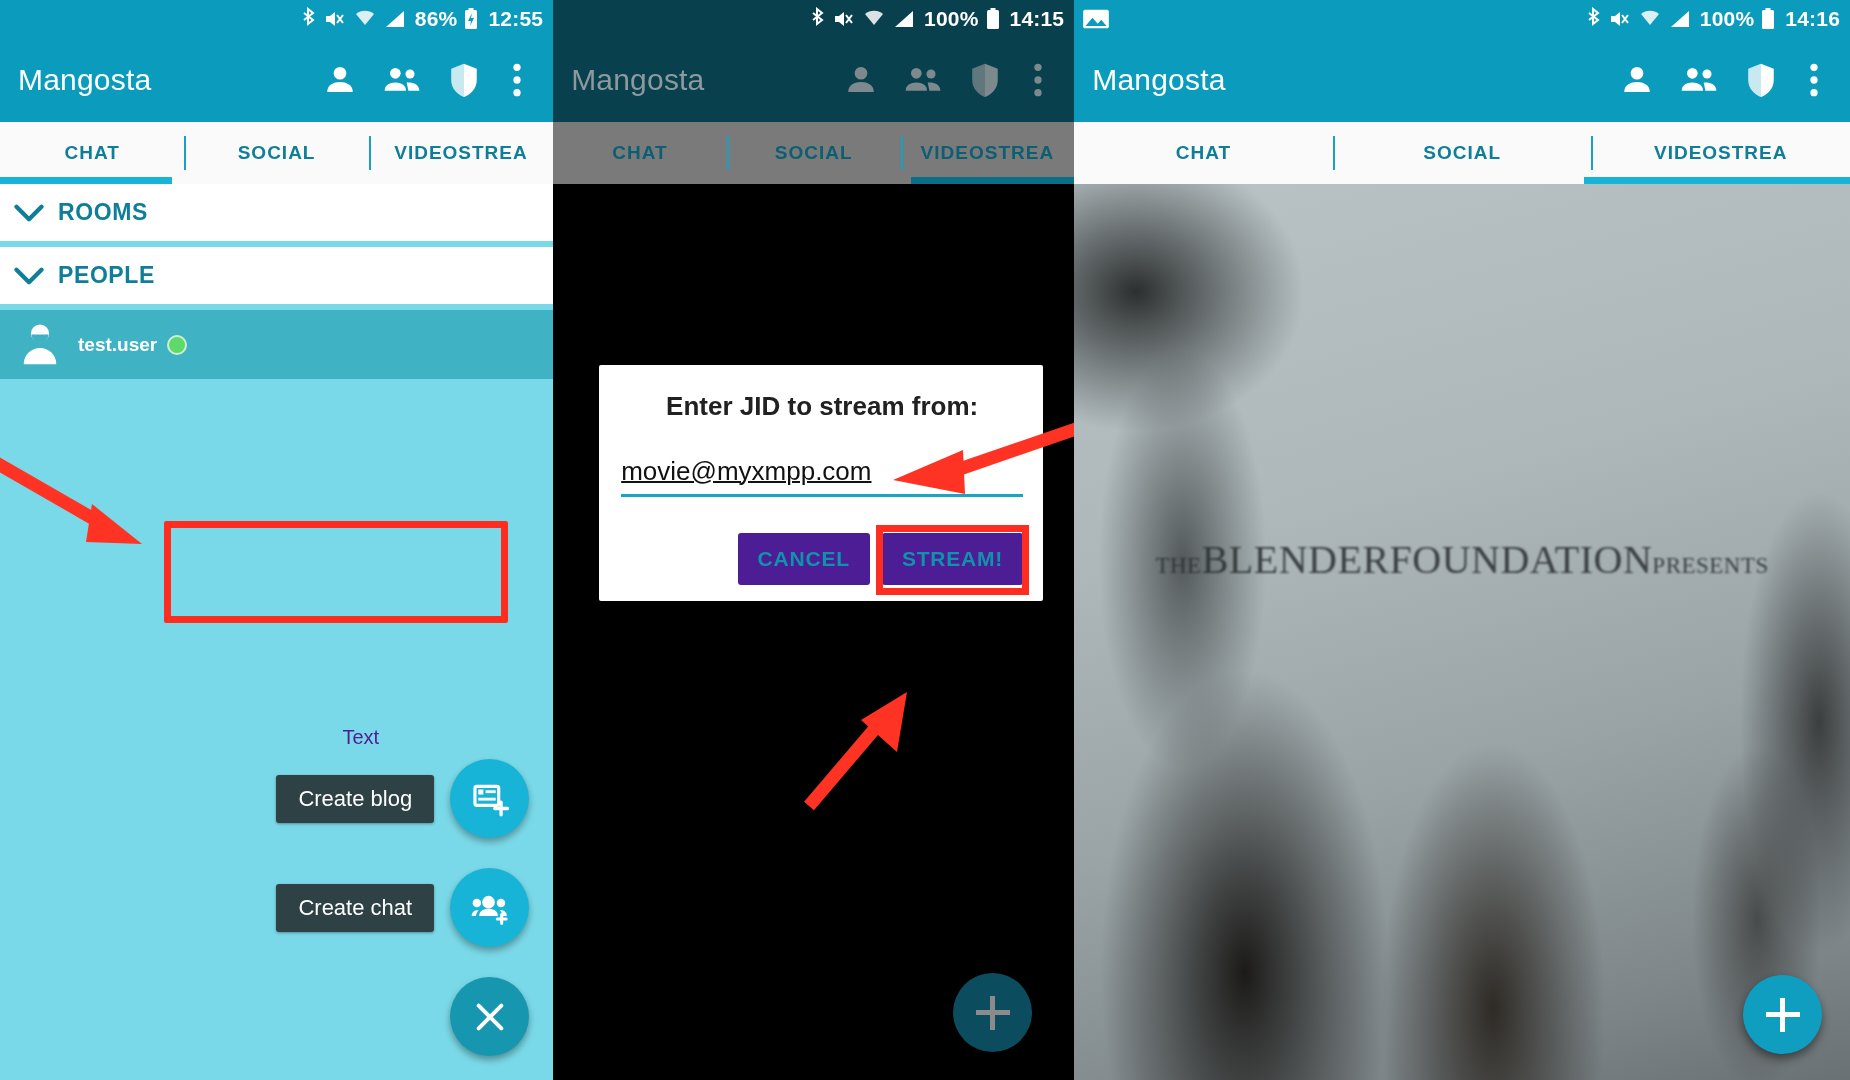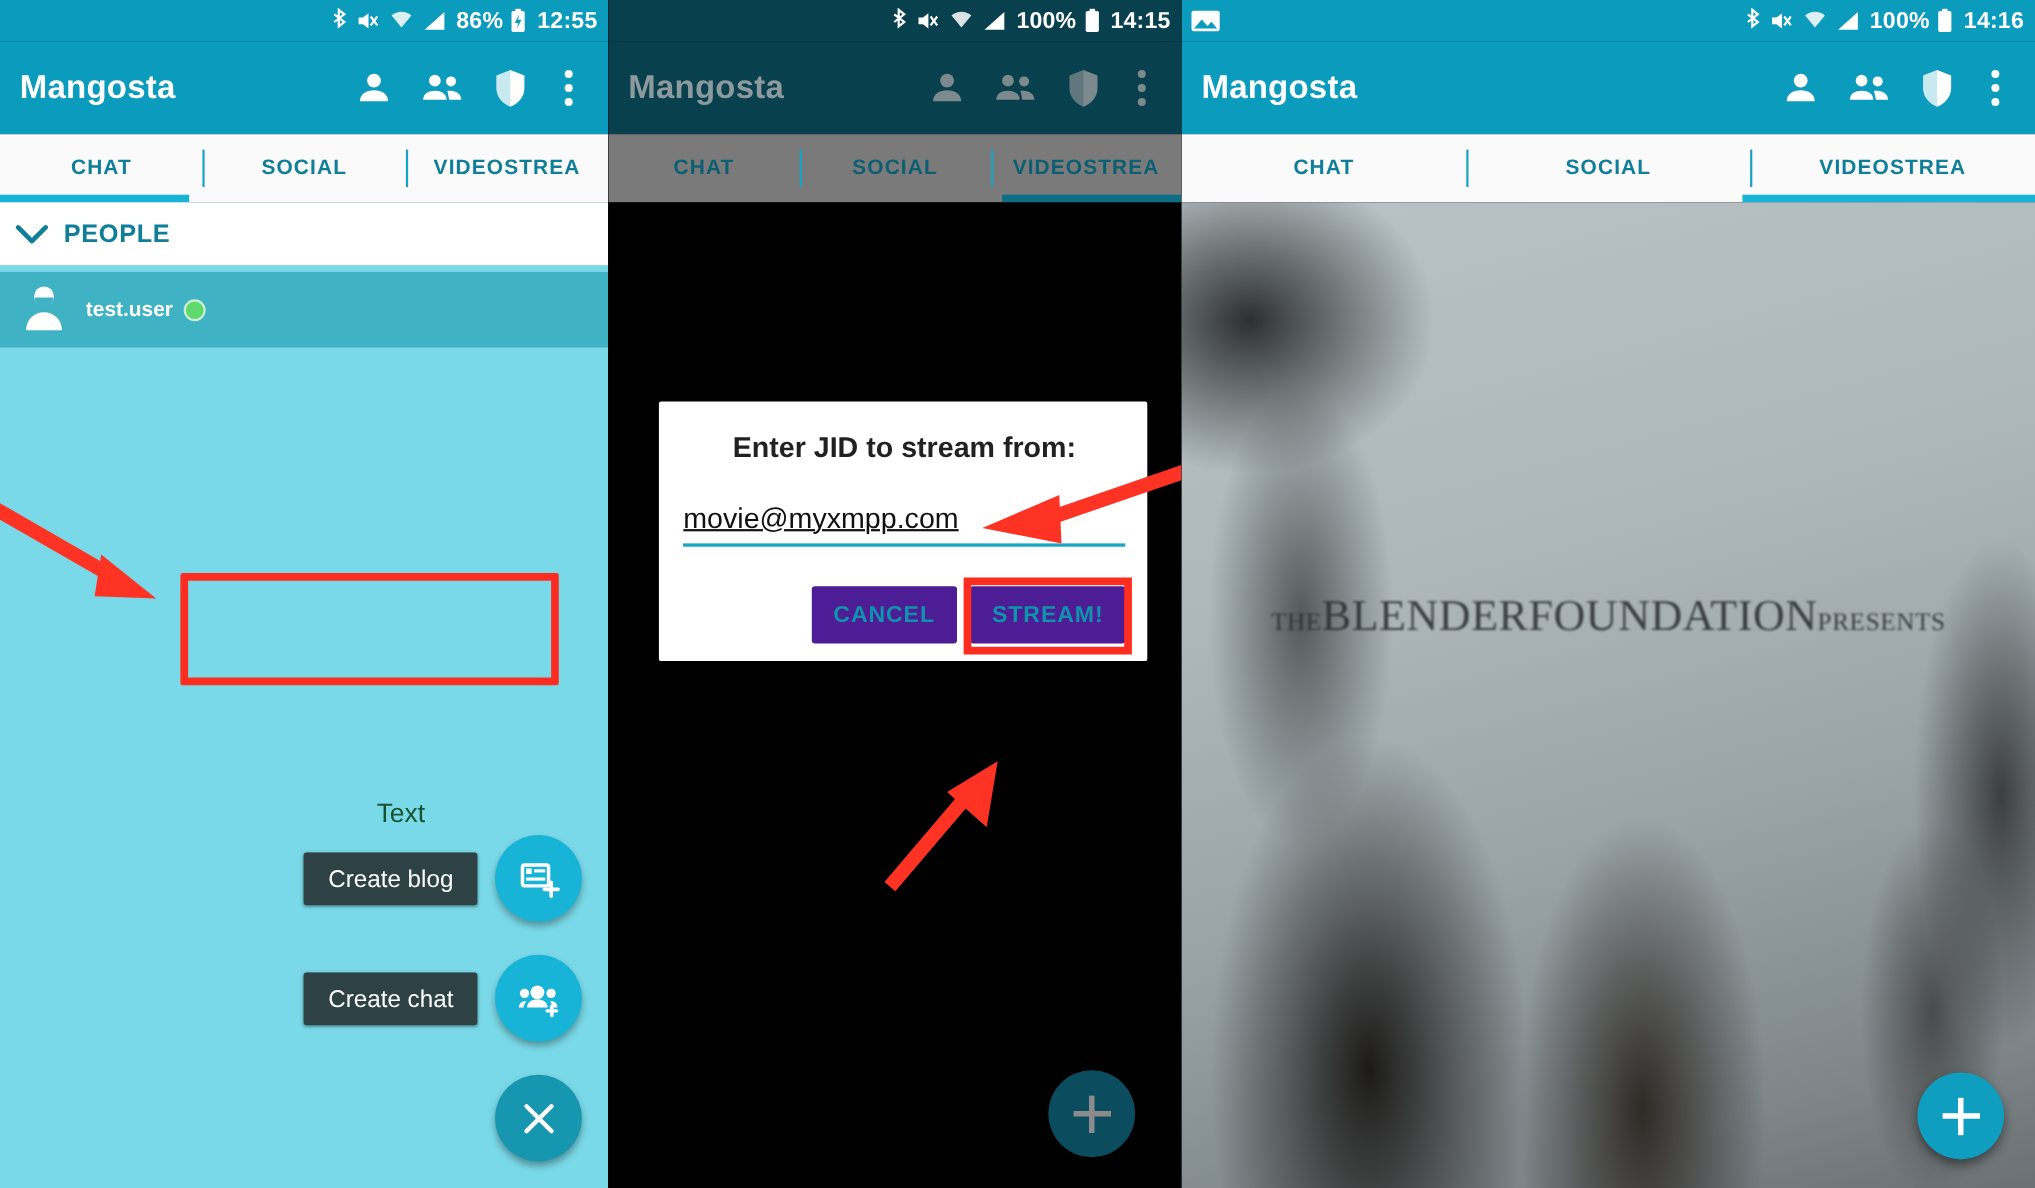--- a/index.html
+++ b/index.html
@@ -27,21 +27,21 @@
   .sb-icon { display: inline-flex; align-items: center; }
   .sb-txt { font-size: 21px; font-weight: bold; }
   .sb-pct { margin-left: 2px; }
   .sb-time { margin-left: 3px; }
 
   
   .appbar {
     height: 84px; display: flex; align-items: center;
     padding: 0 14px 0 18px;
   }
-  .app-title { font-size: 30px; font-weight: bold; color: #fff; letter-spacing: 0.2px; }
+  .app-title { font-size: 30px; font-weight: normal; color: #fff; letter-spacing: 0.2px; }
   .appbar-actions { margin-left: auto; display: flex; align-items: center; gap: 0px; }
   .act { width: 62px; height: 62px; display: flex; align-items: center; justify-content: center; }
   .act.menu { width: 44px; }
 
   
   .tabs {
     height: 62px; display: flex; position: relative;
     background: #fafafa;
   }
   .tab {
@@ -92,21 +92,21 @@
     width: 79px; height: 79px; border-radius: 50%;
     background: #18b4d8; display: flex; align-items: center; justify-content: center;
     box-shadow: 0 4px 7px rgba(0,0,0,0.32);
   }
   .fab-main {
     width: 79px; height: 79px; border-radius: 50%;
     background: #1796b0; display: flex; align-items: center; justify-content: center;
     box-shadow: 0 4px 7px rgba(0,0,0,0.35);
   }
   .text-hint {
-    position: absolute; font-size: 24px; color: #14532d;
+    position: absolute; font-size: 20px; color: #4c1d95;
     left: 66px; top: -33px;
   }
 
   
   .hl-box {
     position: absolute; border: 7px solid #ff2d20; border-radius: 2px;
     pointer-events: none;
   }
 
   
@@ -260,20 +260,28 @@
           <span>SOCIAL</span>
         </div>
       <div class="tab">
           <span>VIDEOSTREA</span>
         </div>
       <div class="tab-underline" style="left:0;width:172px;"></div>
     </div>
 
     <div class="chatlist">
 
+      <div class="section-hdr">
+        <span class="caret">
+          <svg width="30" height="18" viewBox="0 0 24 14">
+              <path d="M2 2l10 10L22 2" stroke="#0e7e99" stroke-width="3.4" fill="none" stroke-linecap="round" stroke-linejoin="round"></path>
+            </svg>
+        </span>
+        <span class="section-label">ROOMS</span>
+      </div>
 
       <div class="section-hdr">
         <span class="caret">
           <svg width="30" height="18" viewBox="0 0 24 14">
               <path d="M2 2l10 10L22 2" stroke="#0e7e99" stroke-width="3.4" fill="none" stroke-linecap="round" stroke-linejoin="round"></path>
             </svg>
         </span>
         <span class="section-label">PEOPLE</span>
       </div>
 

